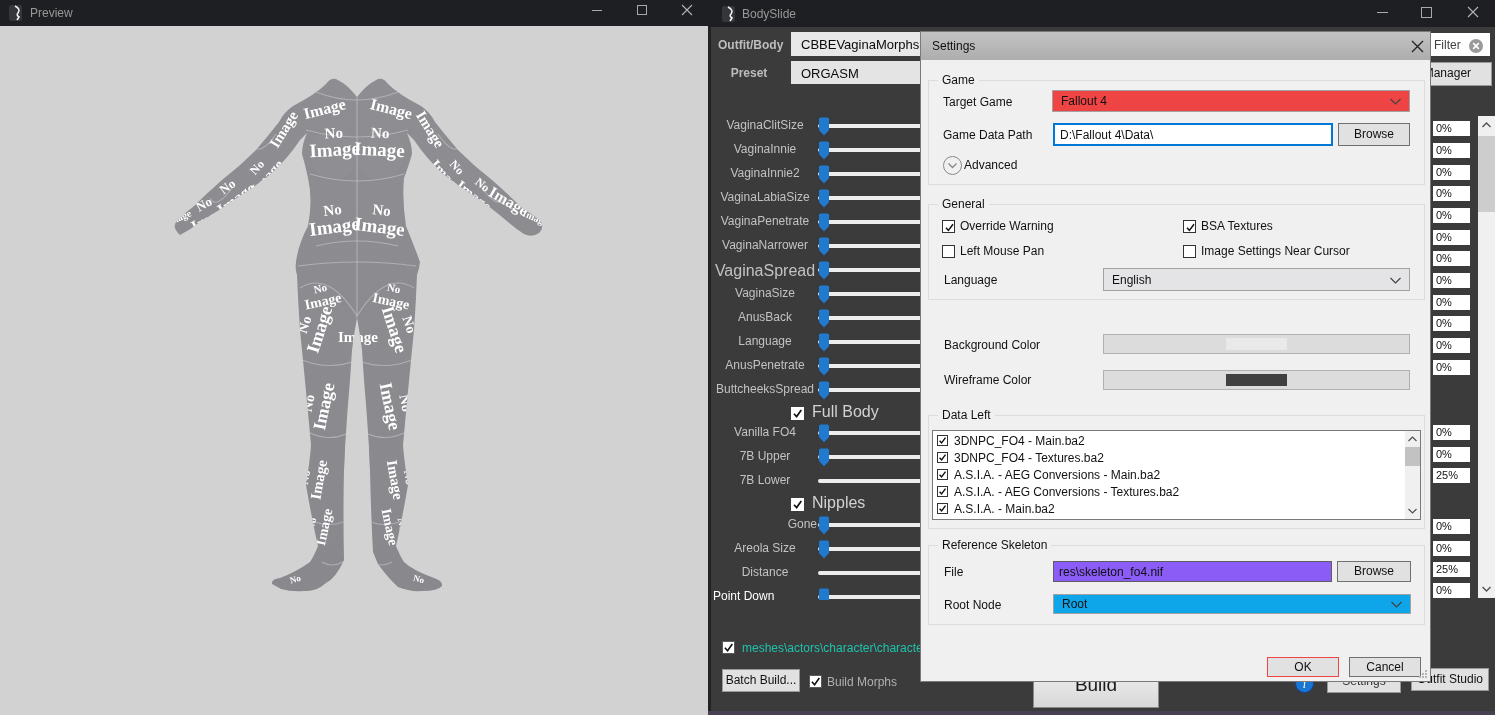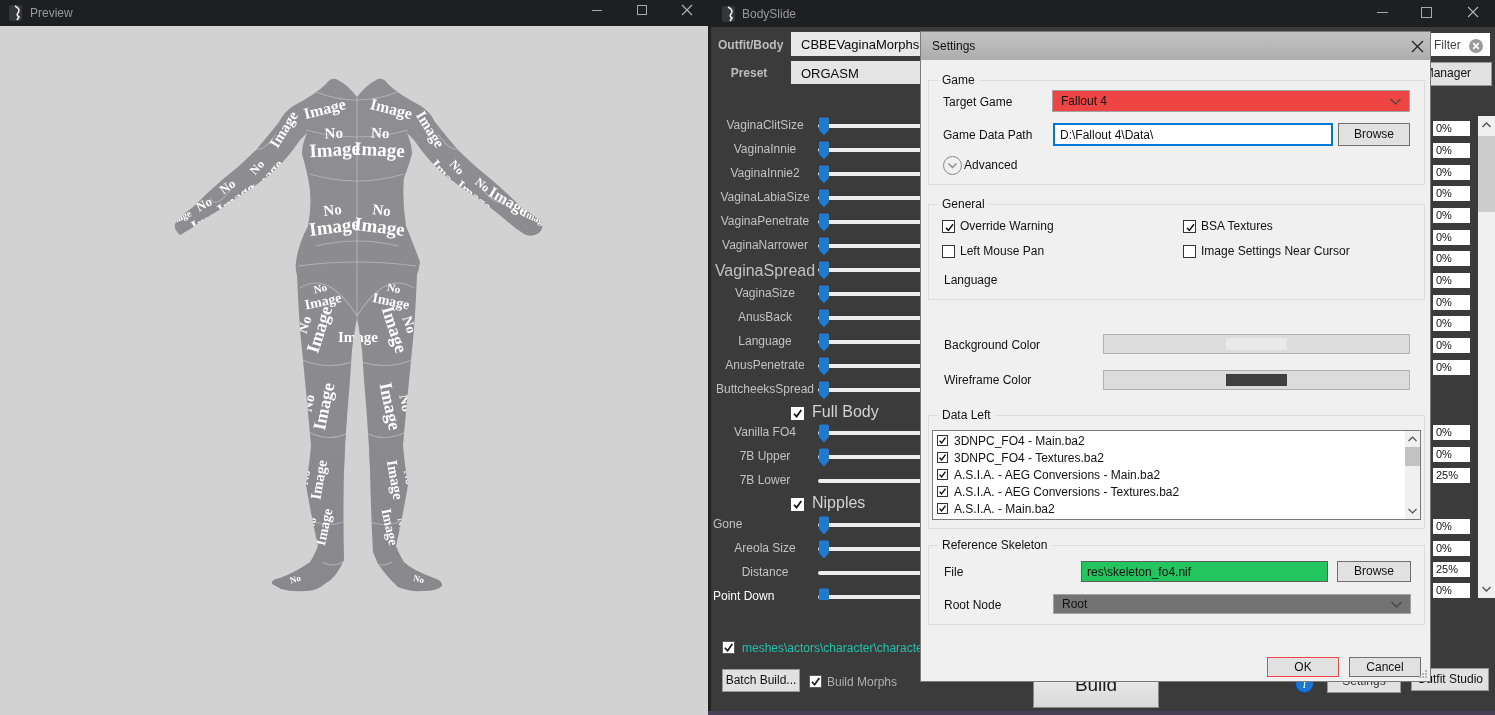--- a/index.html
+++ b/index.html
@@ -272,21 +272,21 @@
       <div style="position:absolute;left:107px;top:369px;width:611px;height:4px;background:#ededed;border-radius:2px;"></div>
       <svg style="position:absolute;left:256px;top:362px" width="12" height="19">
         <path d="M1 2 Q1 0.5 2.5 0.5 L9.5 0.5 Q11 0.5 11 2 L11 13 L6 18.5 L1 13 Z" fill="#1f7ad0"></path>
       </svg>
       <div style="position:absolute;left:80px;top:388px;width:13px;height:13px;background:#fff;">
         <svg style="position:absolute;left:1px;top:1px" width="11" height="11">
           <path d="M2 5.7 L4.6 8.6 L9.3 2" stroke="#111" stroke-width="1.7" fill="none"></path>
         </svg>
       </div>
       <div style="position:absolute;left:101px;top:384px;font-size:16px;color:#d2d2d2;">Nipples</div>
-      <div style="position:absolute;left:2px;top:407px;width:104px;text-align:left;font-size:12px;color:#c2c2c2;white-space:nowrap;">Gone</div>
+      <div style="position:absolute;left:2px;top:407px;width:104px;text-align:right;font-size:12px;color:#c2c2c2;white-space:nowrap;">Gone</div>
       <div style="position:absolute;left:107px;top:413px;width:611px;height:4px;background:#ededed;border-radius:2px;"></div>
       <svg style="position:absolute;left:107px;top:406px" width="12" height="19">
         <path d="M1 2 Q1 0.5 2.5 0.5 L9.5 0.5 Q11 0.5 11 2 L11 13 L6 18.5 L1 13 Z" fill="#1f7ad0"></path>
       </svg>
       <div style="position:absolute;left:2px;top:431px;width:104px;text-align:center;font-size:12px;color:#c2c2c2;white-space:nowrap;">Areola Size</div>
       <div style="position:absolute;left:107px;top:437px;width:611px;height:4px;background:#ededed;border-radius:2px;"></div>
       <svg style="position:absolute;left:107px;top:430px" width="12" height="19">
         <path d="M1 2 Q1 0.5 2.5 0.5 L9.5 0.5 Q11 0.5 11 2 L11 13 L6 18.5 L1 13 Z" fill="#1f7ad0"></path>
       </svg>
       <div style="position:absolute;left:2px;top:455px;width:104px;text-align:center;font-size:12px;color:#c2c2c2;white-space:nowrap;">Distance</div>
@@ -389,20 +389,26 @@
         <svg style="position:absolute;left:1px;top:1px" width="11" height="11">
           <path d="M2 5.7 L4.4 8.4 L9 2.2" stroke="#111" stroke-width="1.5" fill="none"></path>
         </svg>
       </div>
       <div style="position:absolute;left:280px;top:187px;font-size:12px;color:#111;">BSA Textures</div>
       <div style="position:absolute;left:21px;top:213px;width:13px;height:13px;background:#fff;border:1px solid #333;box-sizing:border-box;"></div>
       <div style="position:absolute;left:39px;top:212px;font-size:12px;color:#111;">Left Mouse Pan</div>
       <div style="position:absolute;left:262px;top:213px;width:13px;height:13px;background:#fff;border:1px solid #333;box-sizing:border-box;"></div>
       <div style="position:absolute;left:280px;top:212px;font-size:12px;color:#111;">Image Settings Near Cursor</div>
       <div style="position:absolute;left:23px;top:241px;font-size:12px;color:#111;">Language</div>
+      <div style="position:absolute;left:182px;top:236px;width:307px;height:23px;background:#e4e4e6;border:1px solid #a2a2a2;box-sizing:border-box;">
+        <span style="position:absolute;left:8px;top:4px;font-size:12px;color:#111;">English</span>
+        <svg style="position:absolute;right:8px;top:8px" width="11" height="7">
+          <path d="M0.5 1 L5.5 6 L10.5 1" stroke="#444" stroke-width="1.2" fill="none"></path>
+        </svg>
+      </div>
       <div style="position:absolute;left:23px;top:306px;font-size:12px;color:#111;">Background Color</div>
       <div style="position:absolute;left:182px;top:302px;width:307px;height:20px;background:#dcdcdc;border:1px solid #b0b0b0;box-sizing:border-box;">
         <div style="position:absolute;left:122px;top:3px;width:61px;height:12px;background:#e9e9e9;"></div>
       </div>
       <div style="position:absolute;left:23px;top:341px;font-size:12px;color:#111;">Wireframe Color</div>
       <div style="position:absolute;left:182px;top:338px;width:307px;height:20px;background:#dcdcdc;border:1px solid #b0b0b0;box-sizing:border-box;">
         <div style="position:absolute;left:122px;top:3px;width:61px;height:12px;background:#404040;"></div>
       </div>
       <div style="position:absolute;left:7px;top:383px;width:495px;height:112px;border:1px solid #dcdcdc;">
         <span style="position:absolute;left:9px;top:-8px;background:#f0f0f0;padding:0 4px;font-size:12px;color:#111;">Data Left</span>
@@ -446,26 +452,26 @@
           <div style="position:absolute;left:0;top:16px;width:15px;height:19px;background:#c2c2c2;"></div>
           <svg style="position:absolute;left:3px;bottom:5px" width="9" height="6">
             <path d="M0.5 1 L4.5 5 L8.5 1" stroke="#505050" stroke-width="1.2" fill="none"></path>
           </svg>
         </div>
       </div>
       <div style="position:absolute;left:7px;top:513px;width:495px;height:78px;border:1px solid #dcdcdc;">
         <span style="position:absolute;left:9px;top:-8px;background:#f0f0f0;padding:0 4px;font-size:12px;color:#111;">Reference Skeleton</span>
       </div>
       <div style="position:absolute;left:23px;top:533px;font-size:12px;color:#111;">File</div>
-      <div style="position:absolute;left:132px;top:529px;width:247px;height:21px;background:#22c55e;border:1px solid #5f5f5f;box-sizing:border-box;margin-left:28px;">
+      <div style="position:absolute;left:132px;top:529px;width:279px;height:21px;background:#8b5cf6;border:1px solid #5f5f5f;box-sizing:border-box;">
         <span style="position:absolute;left:5px;top:3px;font-size:12px;color:#111;">res\skeleton_fo4.nif</span>
       </div>
       <div style="position:absolute;left:416px;top:529px;width:74px;height:21px;background:#e1e1e1;border:1px solid #707070;box-sizing:border-box;text-align:center;font-size:12px;color:#111;line-height:19px;">Browse</div>
       <div style="position:absolute;left:23px;top:566px;font-size:12px;color:#111;">Root Node</div>
-      <div style="position:absolute;left:132px;top:562px;width:358px;height:20px;background:#737373;border:1px solid #a2a2a2;box-sizing:border-box;">
+      <div style="position:absolute;left:132px;top:562px;width:358px;height:20px;background:#0ea5e9;border:1px solid #a2a2a2;box-sizing:border-box;">
         <span style="position:absolute;left:8px;top:2px;font-size:12px;color:#111;">Root</span>
         <svg style="position:absolute;right:8px;top:6px" width="11" height="7">
           <path d="M0.5 1 L5.5 6 L10.5 1" stroke="#444" stroke-width="1.2" fill="none"></path>
         </svg>
       </div>
       <div style="position:absolute;left:346px;top:625px;width:72px;height:20px;background:#e1e1e1;border:1px solid #ef4444;box-sizing:border-box;text-align:center;font-size:12px;color:#111;line-height:18px;">OK</div>
       <div style="position:absolute;left:428px;top:625px;width:72px;height:20px;background:#e1e1e1;border:1px solid #707070;box-sizing:border-box;text-align:center;font-size:12px;color:#111;line-height:18px;">Cancel</div>
       <svg style="position:absolute;right:2px;bottom:2px" width="10" height="10">
         <rect x="7" y="1" width="2" height="2" fill="#b5b5b5"></rect>
         <rect x="4" y="4" width="2" height="2" fill="#b5b5b5"></rect>

